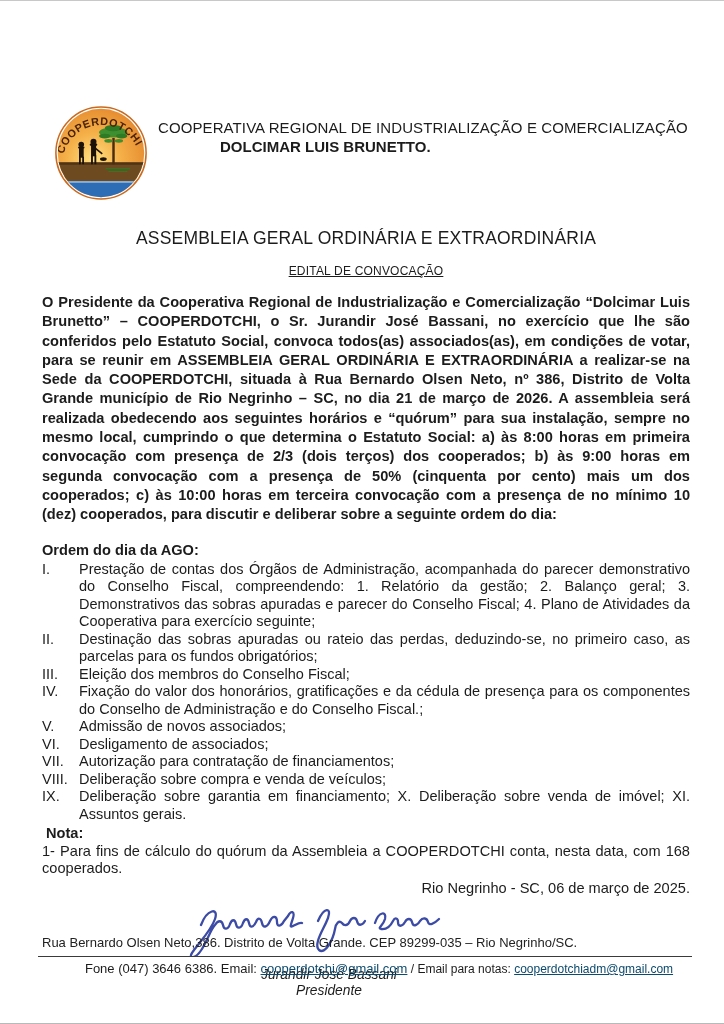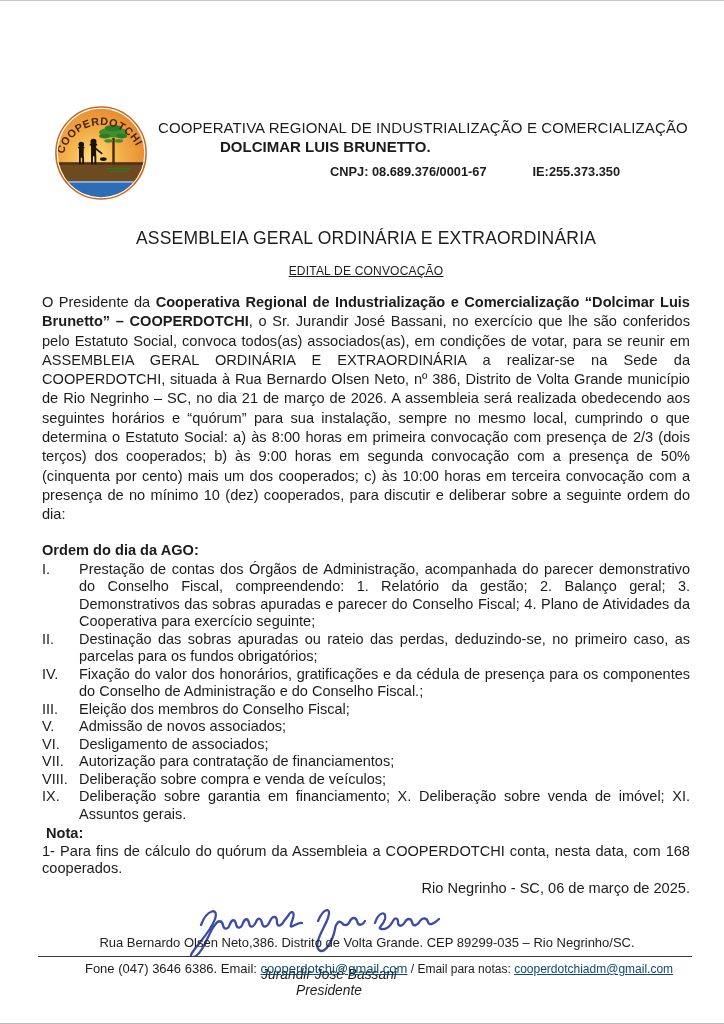--- a/index.html
+++ b/index.html
@@ -18,39 +18,39 @@
   .org-line1{ font-weight:normal; font-size:15px; line-height:18px; letter-spacing:.1px; }
   .org-line2{ font-weight:bold; font-size:15px; line-height:18px; margin-left:62px; margin-top:1px; }
   .org-line3{ font-weight:bold; font-size:12.8px; margin-left:172px; margin-top:8px; }
   .org-line3 .ie-part{ margin-left:46px; }
 
   
   .doc-title{ margin-top:27px; text-align:center; font-weight:normal; font-size:17.5px; letter-spacing:.2px; }
   .doc-subtitle{ margin-top:15px; text-align:center; font-size:12px; text-decoration:underline; letter-spacing:.2px; }
 
   
-  .intro{ margin-top:15px; font-size:14.6px; line-height:19.3px; text-align:justify; }
+  .intro{ margin-top:15px; font-size:14.6px; line-height:19.3px; text-align:justify;font-weight:bold; }
   .agenda-heading{ margin-top:16px; font-weight:bold; font-size:14.6px; line-height:19px; }
   .agenda{ margin-top:1px; }
   .agenda-item{ position:relative; padding-left:37px; font-size:14.5px; line-height:17.5px; text-align:justify; }
   .agenda-item .num{ position:absolute; left:0; top:0; }
   .note-heading{ font-weight:bold; font-size:14.6px; line-height:17.5px; margin-left:4px; margin-top:2px; }
   .note-text{ font-size:14.6px; line-height:17.5px; text-align:justify; }
   .dateline{ margin-top:1px; text-align:right; font-size:14.6px; line-height:18px; }
 
   
   .sig-block{ position:relative; height:82px; }
   .sig-svg{ position:absolute; left:142px; top:4px; width:262px; height:56px; }
   .signatory{ text-align:center; width:300px; margin:0 auto; transform:translateX(-37px);font-style:italic; }
   .signatory .name{ font-size:13.8px; line-height:15px; }
   .signatory .role{ font-size:13.8px; line-height:15px; margin-top:1px; }
 
   
   .footer{ position:absolute; left:38px; right:32px; top:934px; }
-  .footer-address{ font-size:13px; line-height:16px; color:#222; padding-left:4px;text-align:center; }
+  .footer-address{ font-size:13px; line-height:16px; color:#222; padding-left:4px; }
   .footer-divider{ border:none; border-top:1.6px solid #3a3a3a; margin-top:5px; }
   .footer-contact{ margin-top:4px; text-align:center; font-size:13px; transform:translateX(14px); }
   .footer-contact a{ color:#0c4a6e; text-decoration:underline; }
   .notas-seg{ font-size:12px; }
 
   svg text{ font-family:"Liberation Sans", sans-serif; }
 </style>
 </head>
 <body>
 
@@ -108,37 +108,34 @@
           </text>
 
           <rect x="55" y="66" width="26" height="1.4" fill="#2f7a24"></rect>
           <rect x="58" y="69" width="20" height="1.2" fill="#2f7a24"></rect>
         </g>
       </svg>
     </div>
     <div class="header-text">
       <div class="org-line1">COOPERATIVA REGIONAL DE INDUSTRIALIZAÇÃO E COMERCIALIZAÇÃO</div>
       <div class="org-line2">DOLCIMAR LUIS BRUNETTO.</div>
-      <div class="org-line3">
-        <span>CNPJ: 08.689.376/0001-67</span><span class="ie-part">IE:255.373.350</span>
-      </div>
     </div>
   </div>
 
   <div class="doc-title">ASSEMBLEIA GERAL ORDINÁRIA E EXTRAORDINÁRIA</div>
   <div class="doc-subtitle">EDITAL DE CONVOCAÇÃO</div>
 
   <p class="intro"><span>O Presidente da </span><strong>Cooperativa Regional de Industrialização e Comercialização “Dolcimar Luis Brunetto” – COOPERDOTCHI</strong><span>, o Sr. Jurandir José Bassani, no exercício que lhe são conferidos pelo Estatuto Social, convoca todos(as) associados(as), em condições de votar, para se reunir em ASSEMBLEIA GERAL ORDINÁRIA E EXTRAORDINÁRIA a realizar-se na Sede da COOPERDOTCHI, situada à Rua Bernardo Olsen Neto, nº 386, Distrito de Volta Grande município de Rio Negrinho – SC, no dia 21 de março de 2026. A assembleia será realizada obedecendo aos seguintes horários e “quórum” para sua instalação, sempre no mesmo local, cumprindo o que determina o Estatuto Social: a) às 8:00 horas em primeira convocação com presença de 2/3 (dois terços) dos cooperados; b) às 9:00 horas em segunda convocação com a presença de 50% (cinquenta por cento) mais um dos cooperados; c) às 10:00 horas em terceira convocação com a presença de no mínimo 10 (dez) cooperados, para discutir e deliberar sobre a seguinte ordem do dia:</span></p>
 
   <div class="agenda-heading">Ordem do dia da AGO:</div>
   <div class="agenda">
     <div class="agenda-item"><span class="num">I.</span><span>Prestação de contas dos Órgãos de Administração, acompanhada do parecer demonstrativo do Conselho Fiscal, compreendendo: 1. Relatório da gestão; 2. Balanço geral; 3. Demonstrativos das sobras apuradas e parecer do Conselho Fiscal; 4. Plano de Atividades da Cooperativa para exercício seguinte;</span></div>
     <div class="agenda-item"><span class="num">II.</span><span>Destinação das sobras apuradas ou rateio das perdas, deduzindo-se, no primeiro caso, as parcelas para os fundos obrigatórios;</span></div>
+    <div class="agenda-item"><span class="num">III.</span><span>Eleição dos membros do Conselho Fiscal;</span></div>
     <div class="agenda-item"><span class="num">IV.</span><span>Fixação do valor dos honorários, gratificações e da cédula de presença para os componentes do Conselho de Administração e do Conselho Fiscal.;</span></div>
-    <div class="agenda-item"><span class="num">III.</span><span>Eleição dos membros do Conselho Fiscal;</span></div>
     <div class="agenda-item"><span class="num">V.</span><span>Admissão de novos associados;</span></div>
     <div class="agenda-item"><span class="num">VI.</span><span>Desligamento de associados;</span></div>
     <div class="agenda-item"><span class="num">VII.</span><span>Autorização para contratação de financiamentos;</span></div>
     <div class="agenda-item"><span class="num">VIII.</span><span>Deliberação sobre compra e venda de veículos;</span></div>
     <div class="agenda-item"><span class="num">IX.</span><span>Deliberação sobre garantia em financiamento; X. Deliberação sobre venda de imóvel; XI. Assuntos gerais.</span></div>
   </div>
 
   <div class="note-heading">Nota:</div>
   <div class="note-text">1- Para fins de cálculo do quórum da Assembleia a COOPERDOTCHI conta, nesta data, com 168 cooperados.</div>
 

